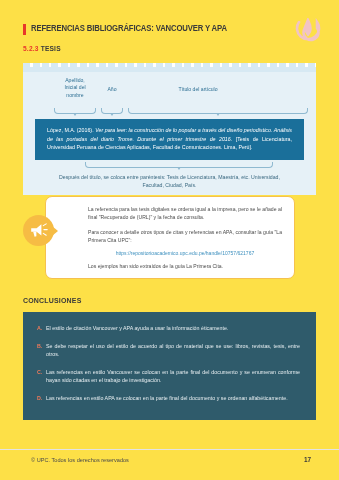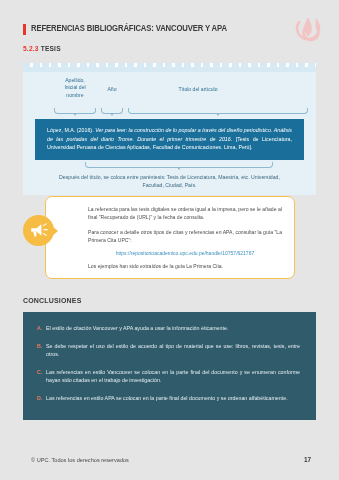--- a/index.html
+++ b/index.html
@@ -2,21 +2,21 @@
 <html><head>
 <meta charset="utf-8">
 <style>
   * { box-sizing: border-box; margin: 0; padding: 0; }
   html, body {
     width: 339px; height: 480px;
     background: #ffffff;
     font-family: "Liberation Sans", sans-serif;
     overflow: hidden;
   }
-  .page { position: relative; width: 339px; height: 480px; background: #e5e5e5; }
+  .page { position: relative; width: 339px; height: 480px; background: #fde047; }
 
   
   .header { position: absolute; top: 12px; left: 0; width: 339px; height: 34px; }
   .hdr-bar {
     position: absolute; left: 23px; top: 12px;
     width: 3px; height: 11px; background: #e8372a;
   }
   .hdr-title {
     position: absolute; left: 31px; top: 11px;
     font-size: 8.3px; font-weight: bold; letter-spacing: -0.15px;

